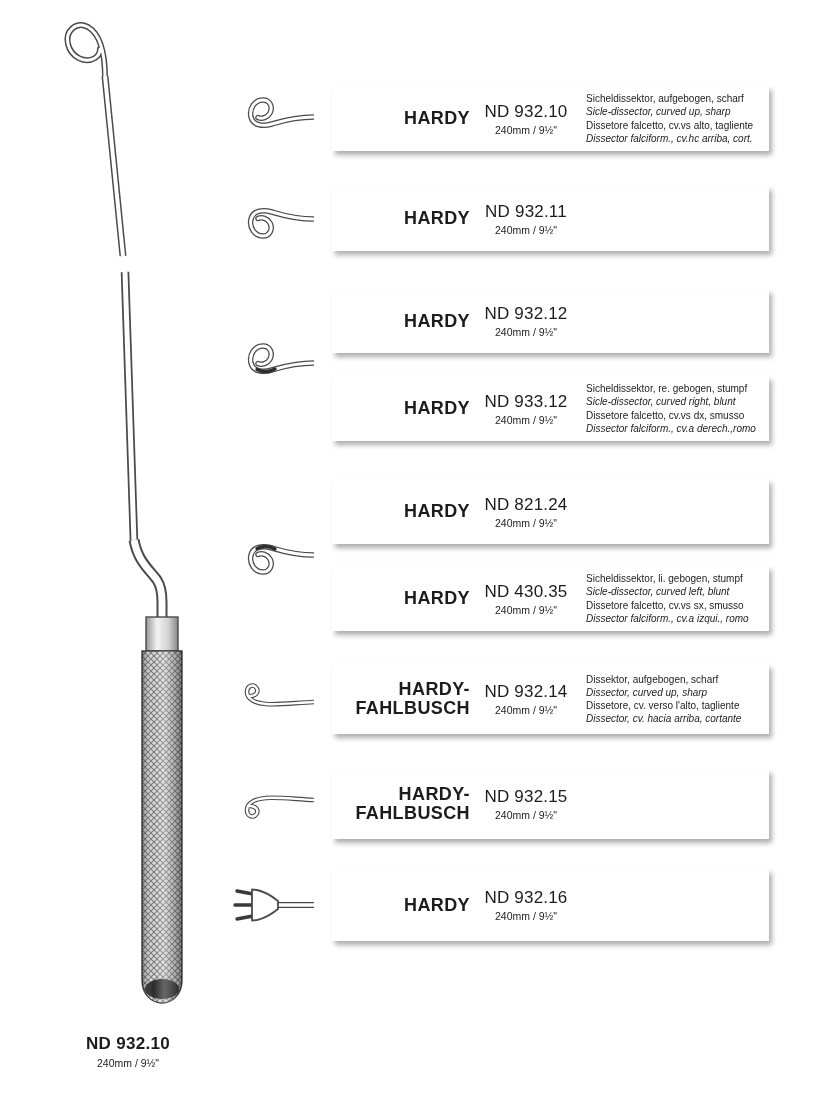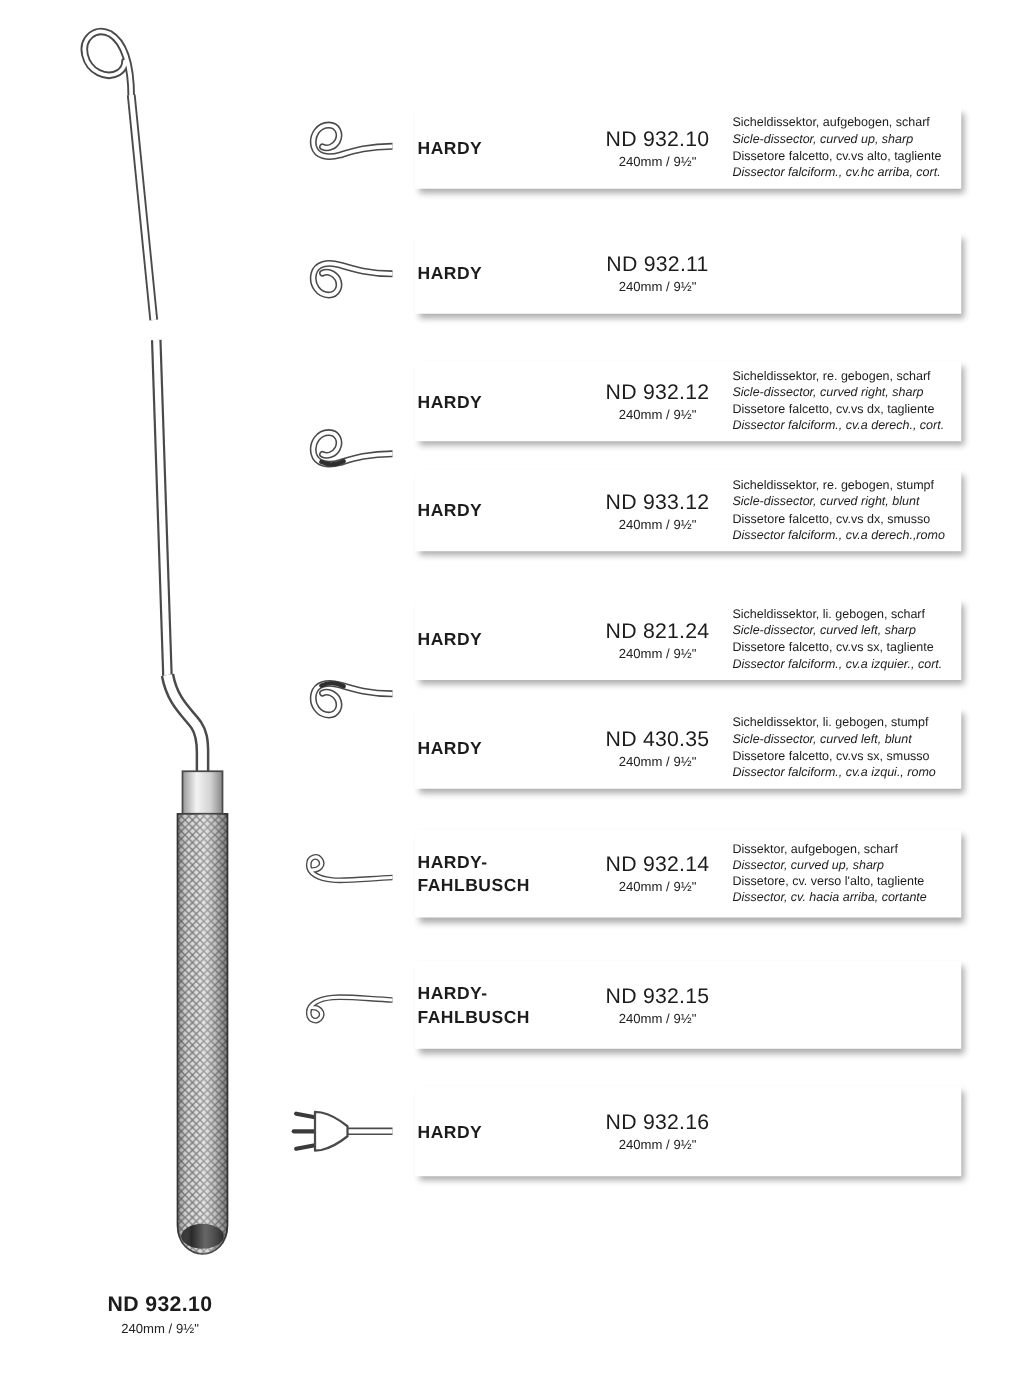--- a/index.html
+++ b/index.html
@@ -23,21 +23,21 @@
   .card-1{top:86px;height:65px;}
   .card-2{top:186px;height:65px;}
   .card-3{top:289px;height:64px;}
   .card-4{top:376px;height:65px;}
   .card-5{top:479px;height:65px;}
   .card-6{top:566px;height:65px;}
   .card-7{top:664px;height:70px;}
   .card-8{top:769px;height:70px;}
   .card-9{top:869px;height:72px;}
 
-  .name-col{width:140px;text-align:left;font-weight:bold;font-size:14px;
+  .name-col{width:140px;text-align:right;font-weight:bold;font-size:18px;
             letter-spacing:.4px;line-height:19px;padding:0 2px;box-sizing:border-box;}
   .code-col{width:108px;text-align:center;}
   .code{font-size:17px;letter-spacing:.2px;}
   .size{font-size:10.5px;margin-top:2px;color:#222;}
   .desc-col{flex:1;padding-left:6px;font-size:10px;line-height:13.2px;white-space:nowrap;}
   .desc-line:nth-child(2),.desc-line:nth-child(4){font-style:italic;}
 
   
   .tip-icon{position:absolute;left:222px;width:92px;height:56px;}
   .tip-1{top:90px;}
@@ -182,26 +182,20 @@
       <div class="size">240mm / 9½"</div>
     </div>
   </div>
 
   <div class="card card-3">
     <div class="name-col">HARDY</div>
     <div class="code-col">
       <div class="code">ND 932.12</div>
       <div class="size">240mm / 9½"</div>
     </div>
-    <div class="desc-col">
-      <div class="desc-line">Sicheldissektor, re. gebogen, scharf</div>
-      <div class="desc-line">Sicle-dissector, curved right, sharp</div>
-      <div class="desc-line">Dissetore falcetto, cv.vs dx, tagliente</div>
-      <div class="desc-line">Dissector falciform., cv.a derech., cort.</div>
-    </div>
   </div>
 
   <div class="card card-4">
     <div class="name-col">HARDY</div>
     <div class="code-col">
       <div class="code">ND 933.12</div>
       <div class="size">240mm / 9½"</div>
     </div>
     <div class="desc-col">
       <div class="desc-line">Sicheldissektor, re. gebogen, stumpf</div>
@@ -210,26 +204,20 @@
       <div class="desc-line">Dissector falciform., cv.a derech.,romo</div>
     </div>
   </div>
 
   <div class="card card-5">
     <div class="name-col">HARDY</div>
     <div class="code-col">
       <div class="code">ND 821.24</div>
       <div class="size">240mm / 9½"</div>
     </div>
-    <div class="desc-col">
-      <div class="desc-line">Sicheldissektor, li. gebogen, scharf</div>
-      <div class="desc-line">Sicle-dissector, curved left, sharp</div>
-      <div class="desc-line">Dissetore falcetto, cv.vs sx, tagliente</div>
-      <div class="desc-line">Dissector falciform., cv.a izquier., cort.</div>
-    </div>
   </div>
 
   <div class="card card-6">
     <div class="name-col">HARDY</div>
     <div class="code-col">
       <div class="code">ND 430.35</div>
       <div class="size">240mm / 9½"</div>
     </div>
     <div class="desc-col">
       <div class="desc-line">Sicheldissektor, li. gebogen, stumpf</div>

